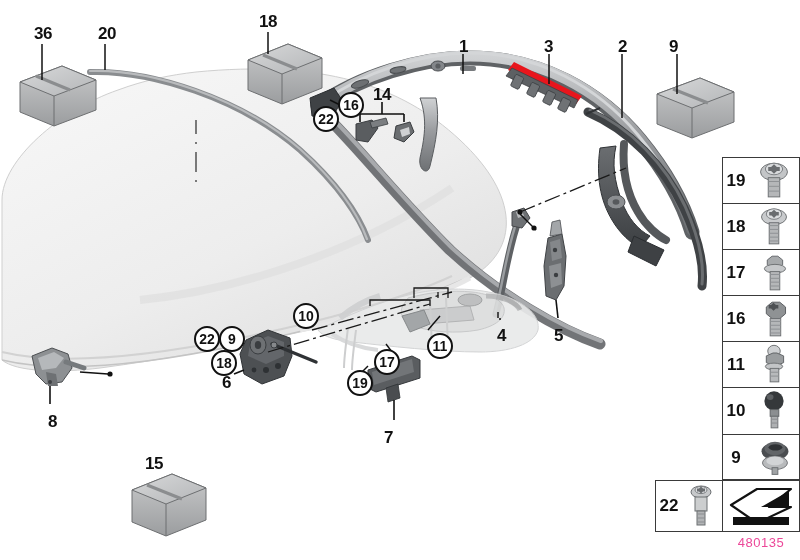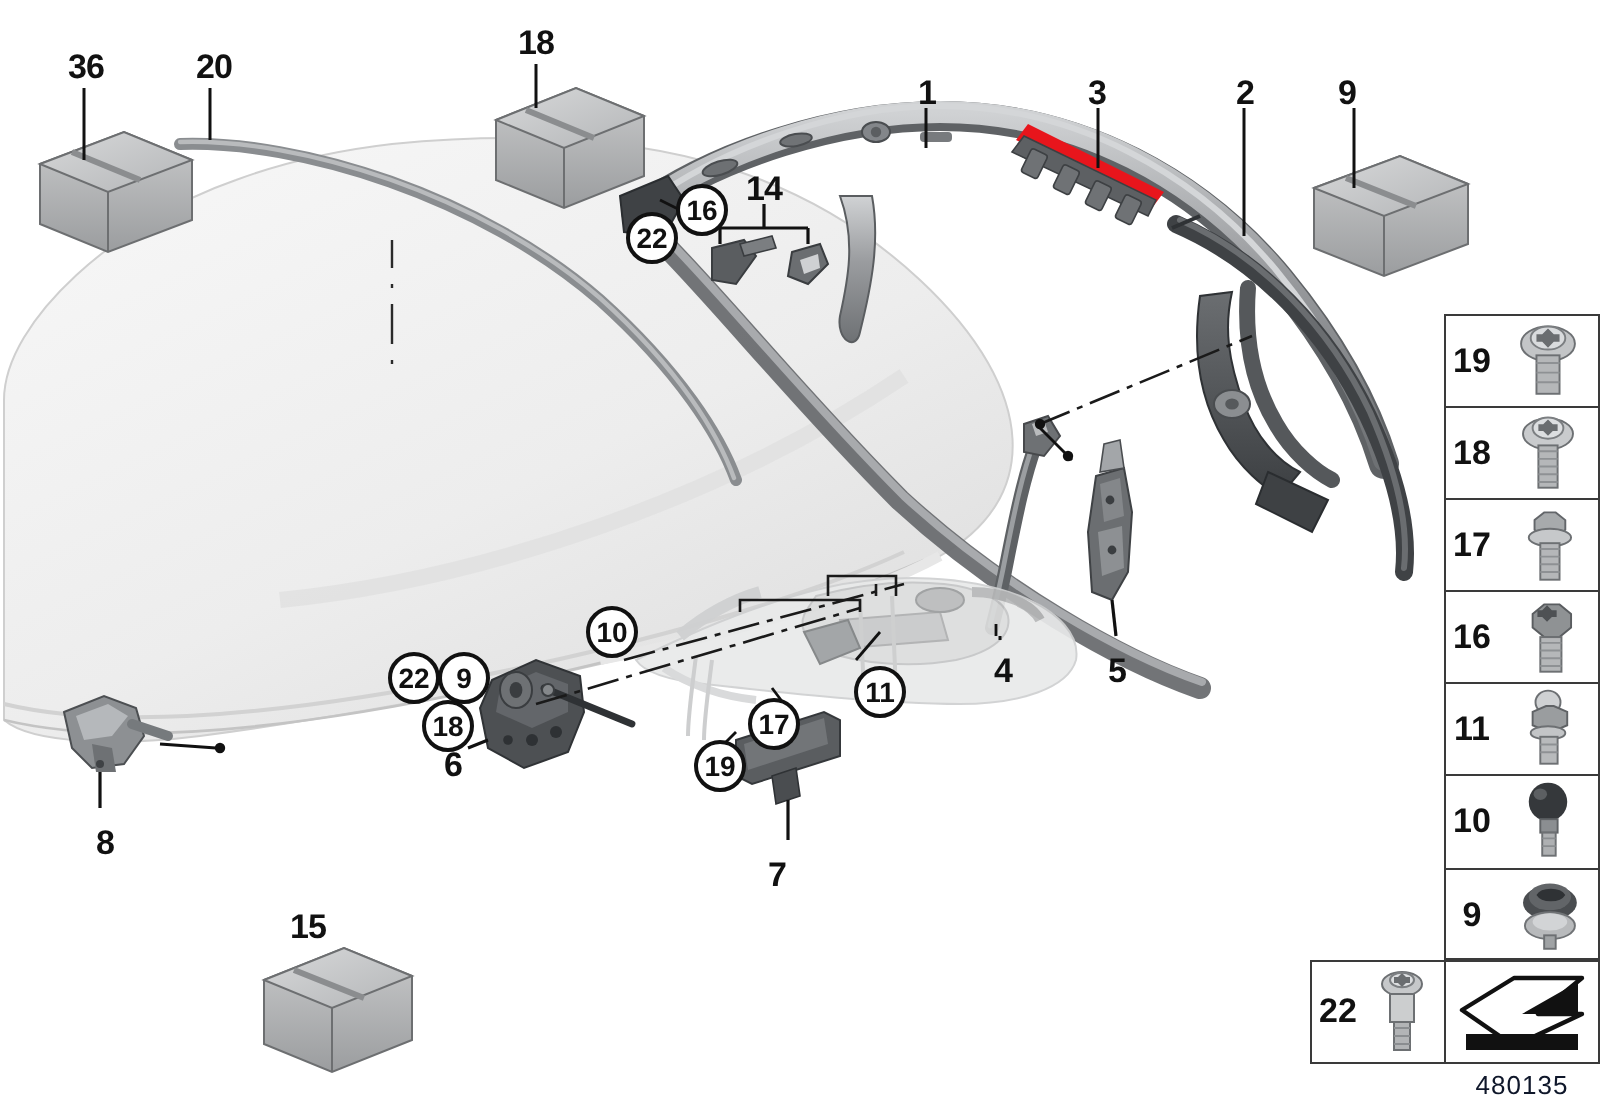--- a/index.html
+++ b/index.html
@@ -27,21 +27,21 @@
   .lart svg{position:absolute;left:0;top:0;width:100%;height:100%;}
 
   #bottomrow{position:absolute;left:655px;top:480px;width:145px;height:52px;
              border:1.5px solid #3a3a3a;box-sizing:border-box;display:flex;background:#fff;}
   #cell22{width:67px;border-right:1.5px solid #3a3a3a;box-sizing:border-box;
           display:flex;align-items:center;}
   #cellarrow{flex:1;position:relative;}
   #cellarrow svg{position:absolute;left:0;top:0;width:100%;height:100%;}
 
   #docid{position:absolute;left:722px;top:535px;width:78px;text-align:center;
-         font-size:13px;color:#0f172a;letter-spacing:0.5px;}
+         font-size:13px;color:#ec4899;letter-spacing:0.5px;}
 </style>
 </head>
 <body>
 
 <div id="stage">
 
   <svg class="layer" viewBox="0 0 800 560">
     <defs>
       <linearGradient id="gBox" x1="0" y1="0" x2="0" y2="1">
         <stop offset="0" stop-color="#c9cacb"></stop>

